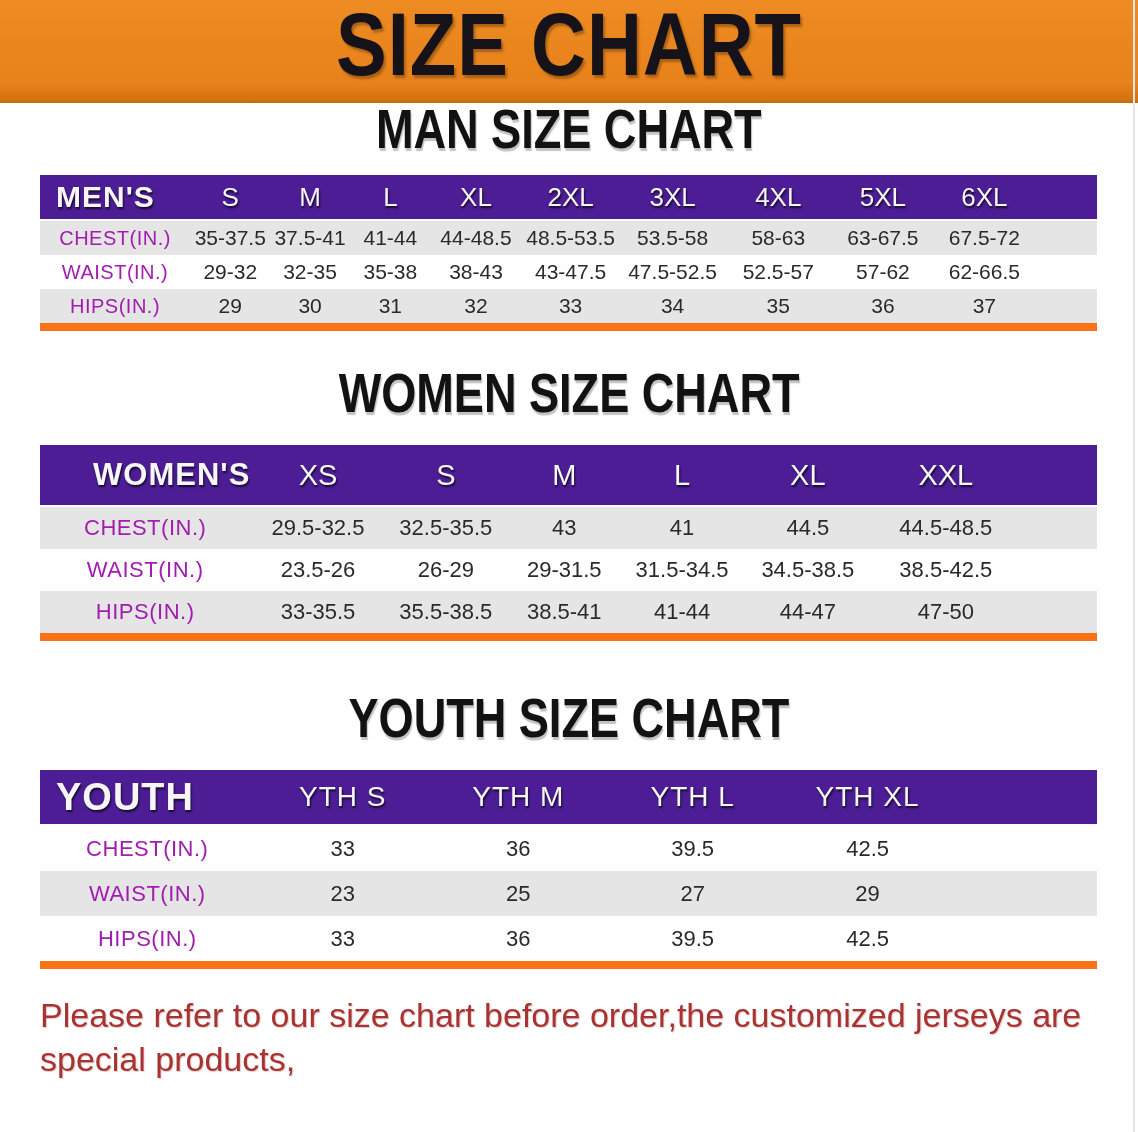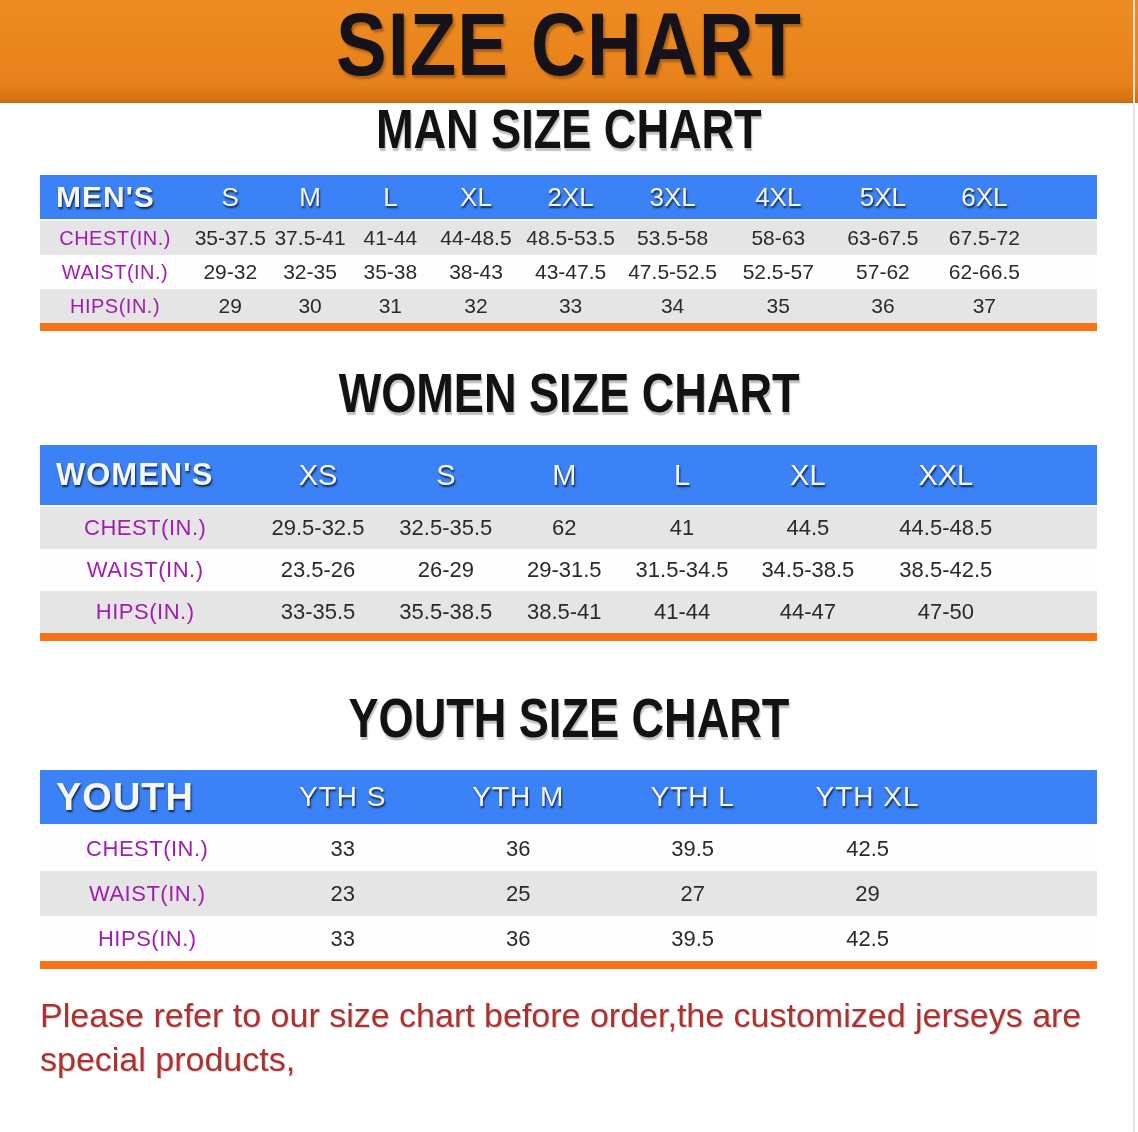--- a/index.html
+++ b/index.html
@@ -46,34 +46,34 @@
     width:1057px; margin-left:40px;
     border-collapse:collapse; table-layout:fixed;
   }
   #men-table   { margin-top:20px; }
   #women-table { margin-top:26px; }
   #youth-table { margin-top:26px; }
 
   .size-table th, .size-table td { text-align:center; padding:0; overflow:hidden; white-space:nowrap; }
 
   .size-table thead th {
-    background:#3b82f6; color:#f6f6f6;
+    background:#4c1d95; color:#f6f6f6;
     border-bottom:2px solid #fafafa;
     font-weight:400;
     text-shadow:1px 2px 2px rgba(0,0,0,0.7);
   }
   .size-table thead th.corner {
     text-align:left; padding-left:16px;
     font-weight:800; letter-spacing:1px;
   }
 
   #men-table   thead th { height:44px; font-size:26px; }
   #men-table   thead th.corner { font-size:30px; }
   #women-table thead th { height:60px; font-size:29px; }
-  #women-table thead th.corner { font-size:31px; }
+  #women-table thead th.corner { font-size:31px;text-align:right; }
   #youth-table thead th { height:54px; font-size:28px; letter-spacing:1px; }
   #youth-table thead th.corner { font-size:38px; }
 
   .size-table tbody td { color:#2a2a2a; }
   .size-table tbody td.rowlabel { color:#a21caf; letter-spacing:0.5px; }
 
   #men-table   tbody td { height:34px; font-size:21px; }
   #men-table   tbody td.rowlabel { font-size:20px; }
   #women-table tbody td { height:42px; font-size:22px; }
   #women-table tbody td.rowlabel { font-size:22px; }
@@ -203,21 +203,21 @@
       <th>XL</th>
       <th>XXL</th>
       <th></th>
     </tr>
   </thead>
   <tbody>
     <tr class="gray">
       <td class="rowlabel">CHEST(IN.)</td>
       <td>29.5-32.5</td>
       <td>32.5-35.5</td>
-      <td>62</td>
+      <td>43</td>
       <td>41</td>
       <td>44.5</td>
       <td>44.5-48.5</td>
       <td></td>
     </tr>
     <tr class="white">
       <td class="rowlabel">WAIST(IN.)</td>
       <td>23.5-26</td>
       <td>26-29</td>
       <td>29-31.5</td>

